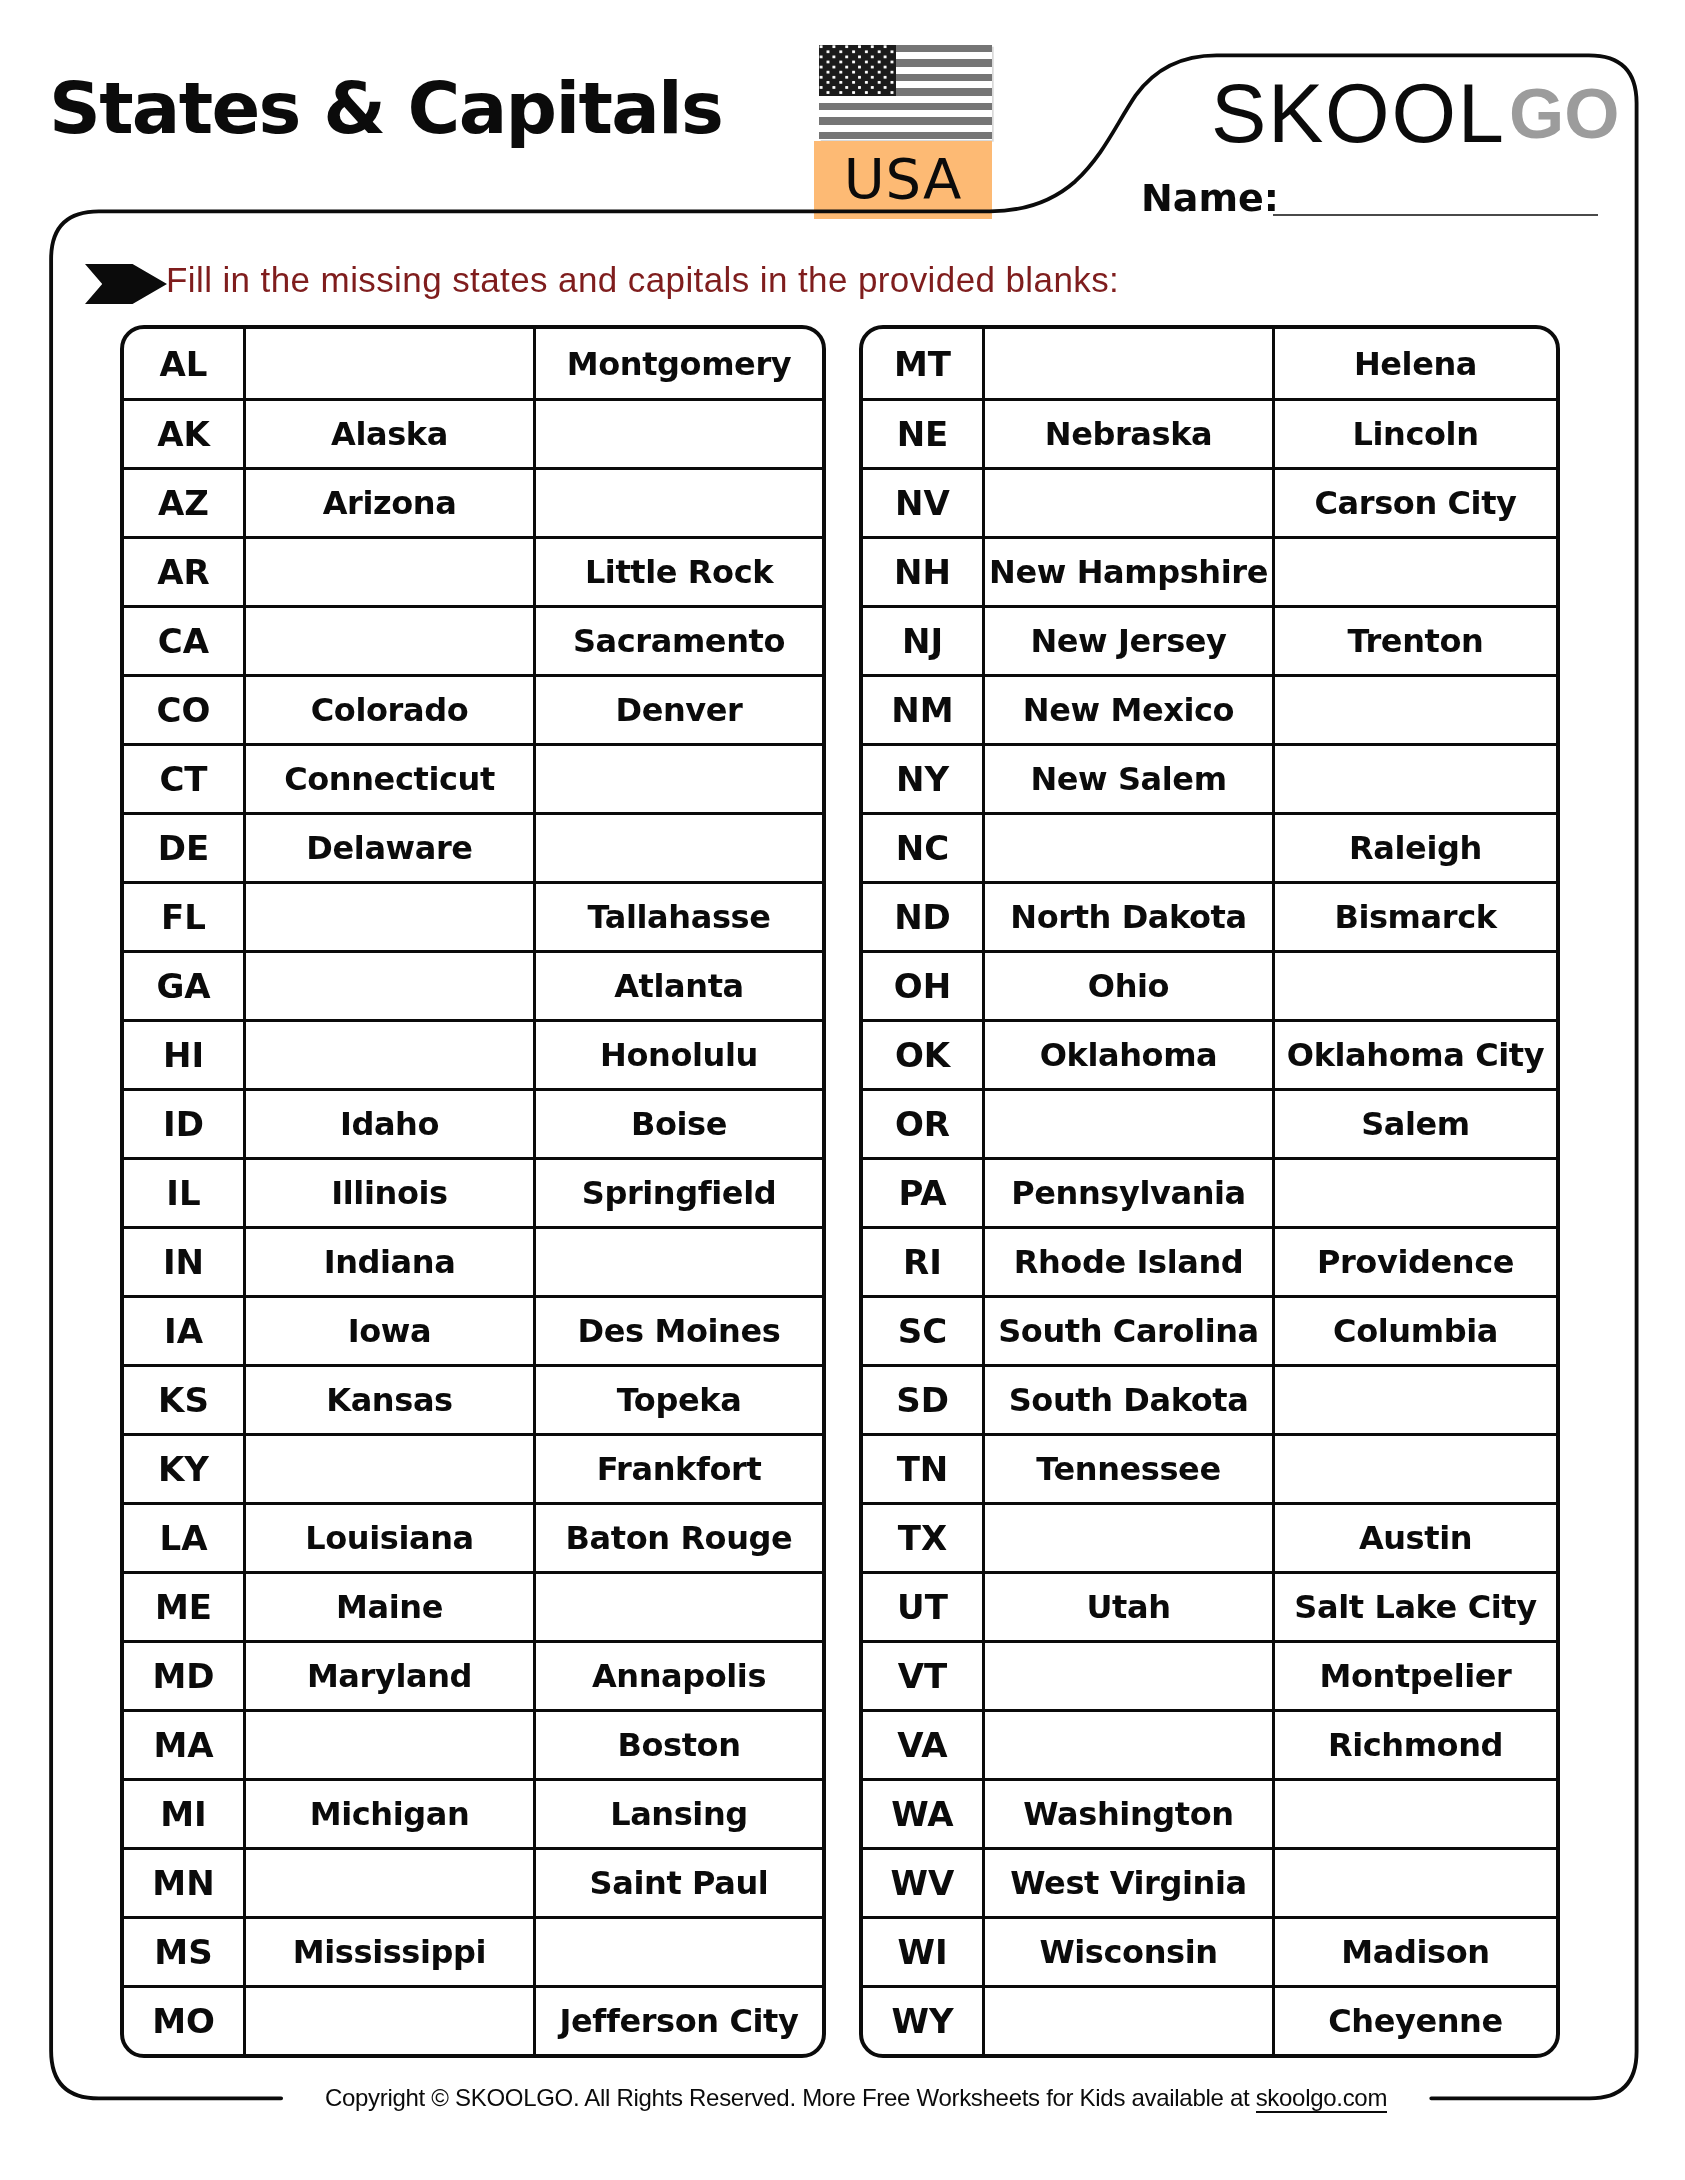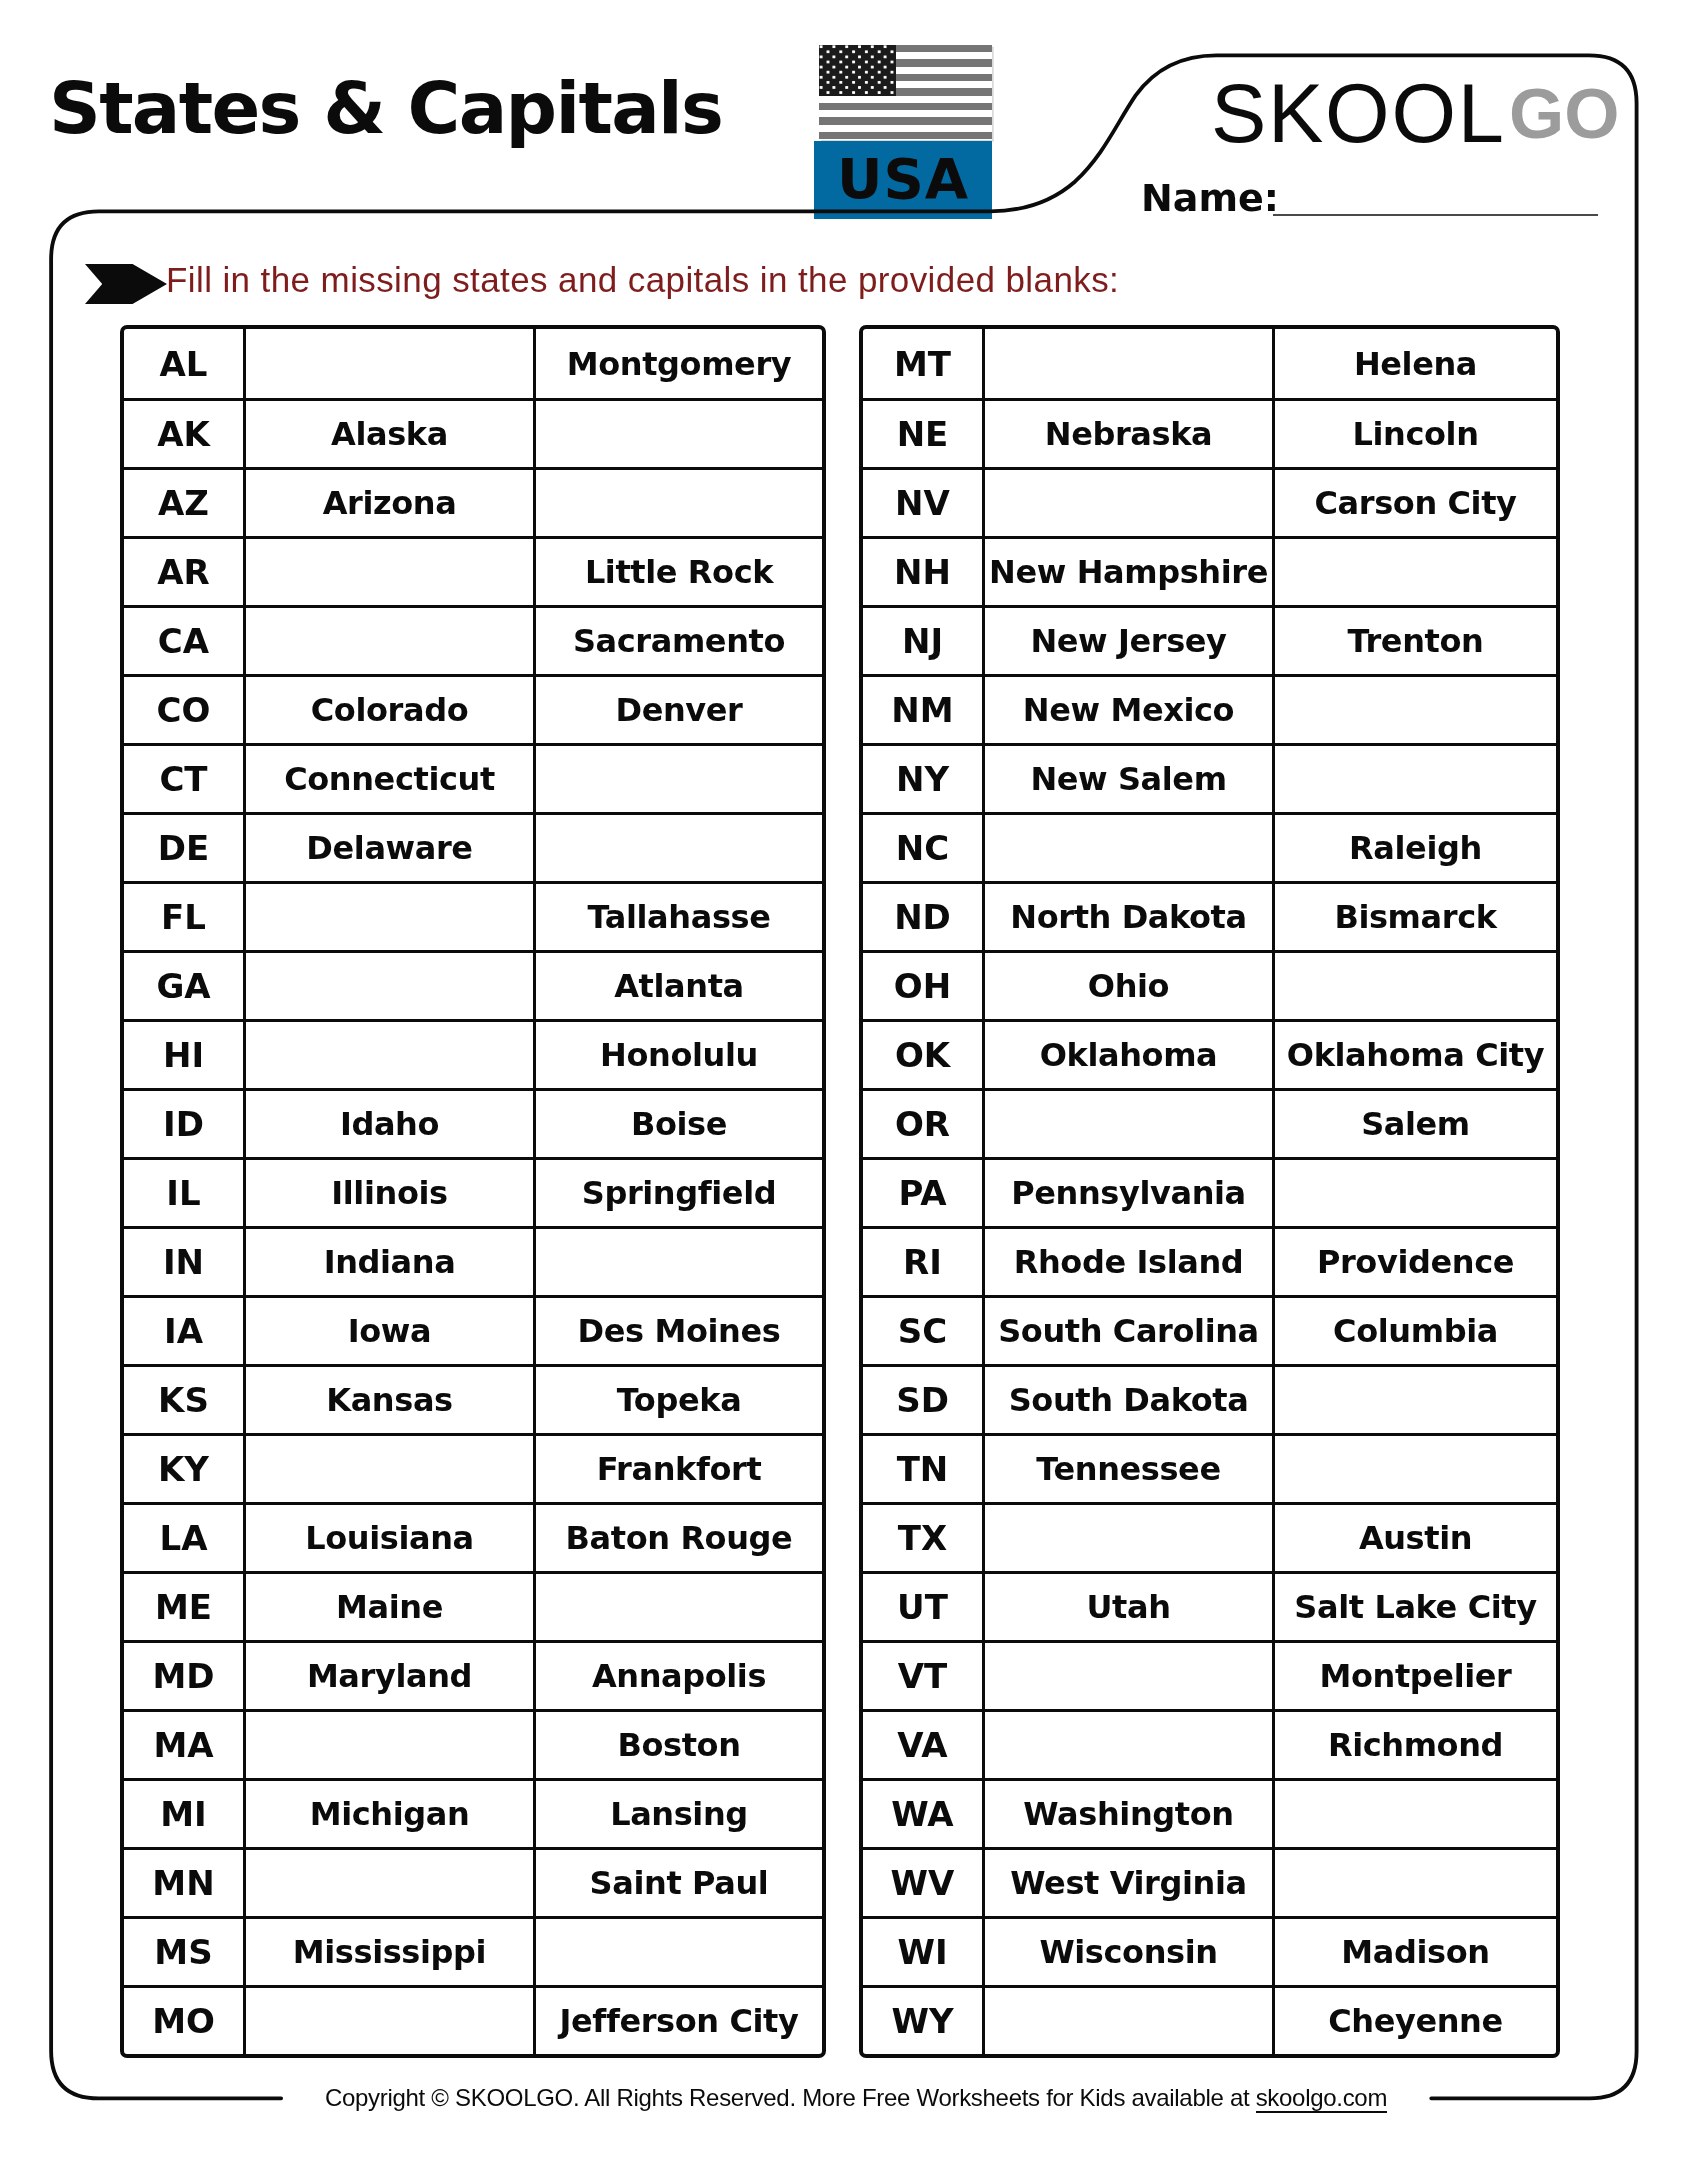--- a/index.html
+++ b/index.html
@@ -29,22 +29,22 @@
     position:absolute;left:0;top:0;width:77px;height:51px;
     background-color:#1b1b1b;
     background-image:
       radial-gradient(circle,#ffffff 1.3px,transparent 1.8px),
       radial-gradient(circle,#ffffff 1.3px,transparent 1.8px);
     background-size:12.8px 10.2px,12.8px 10.2px;
     background-position:2.6px 1.7px,8.5px 6.8px;
   }
   .usa{
     position:absolute;left:814px;top:141px;width:178px;height:78px;
-    background:#0369a1;
-    font-size:56px;font-weight:700;line-height:75px;text-align:center;
+    background:#fdba74;
+    font-size:56px;font-weight:400;line-height:75px;text-align:center;
     letter-spacing:0.9px;
   }
   
   .outline-svg{position:absolute;left:0;top:0;pointer-events:none;}
   
   .logo{
     position:absolute;left:1211px;top:63px;height:95px;
     display:flex;align-items:flex-end;white-space:nowrap;
     font-family:"Liberation Sans",sans-serif;
   }
@@ -67,21 +67,21 @@
   .instruction{
     position:absolute;left:166px;top:260px;
     font-family:Liberation Sans, sans-serif;
     font-size:35px;font-weight:400;letter-spacing:0.4px;color:#7f1d1d;
     white-space:nowrap;
   }
   
   .state-table{
     position:absolute;top:325px;
     border:4.3px solid var(--ink);
-    border-radius:7px;
+    border-radius:24px;
     overflow:hidden;
     background:#ffffff;
   }
   .state-table.left{left:120px;width:698px;}
   .state-table.right{left:859px;width:693px;}
   .trow{
     display:grid;
     grid-template-columns:119px 290px 1fr;
     height:69px;
     box-sizing:border-box;

